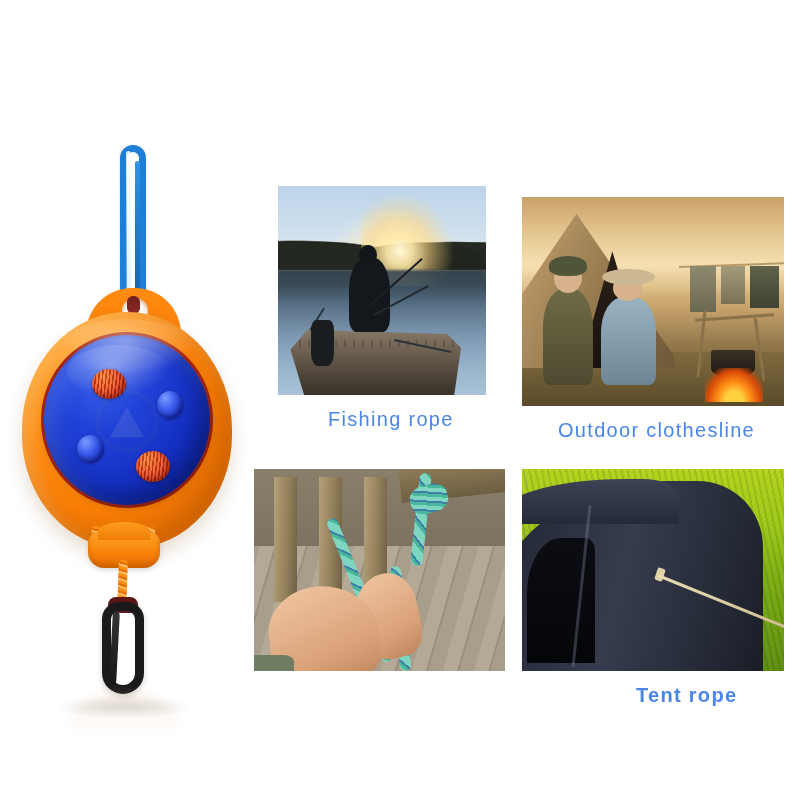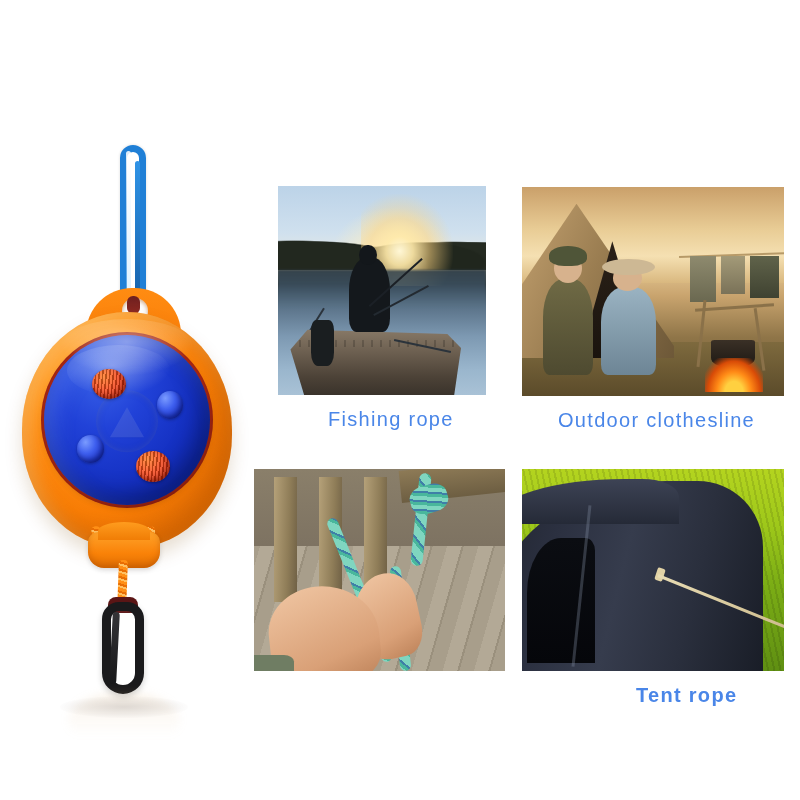--- a/index.html
+++ b/index.html
@@ -28,21 +28,21 @@
     font-size:25px;
     font-weight:700;
     letter-spacing:2.0px;
     white-space:nowrap;
   }
 
   
   .grid { position:absolute; left:254px; top:186px; width:530px; height:490px; }
   .cell { position:absolute; }
   .cell.c1 { left:0;   top:0;   width:208px; height:209px;margin-left:24px; }
-  .cell.c2 { left:268px; top:1px; width:262px; height:209px; }
+  .cell.c2 { left:268px; top:11px; width:262px; height:209px; }
   .cell.c3 { left:0;   top:283px; width:251px; height:202px; }
   .cell.c4 { left:268px; top:283px; width:262px; height:202px;font-weight:bold; }
 
   .photo { position:absolute; inset:0; overflow:hidden; }
 
   .caption {
     position:absolute;
     top:100%;
     margin-top:13px;
     color:#4a86e8;

